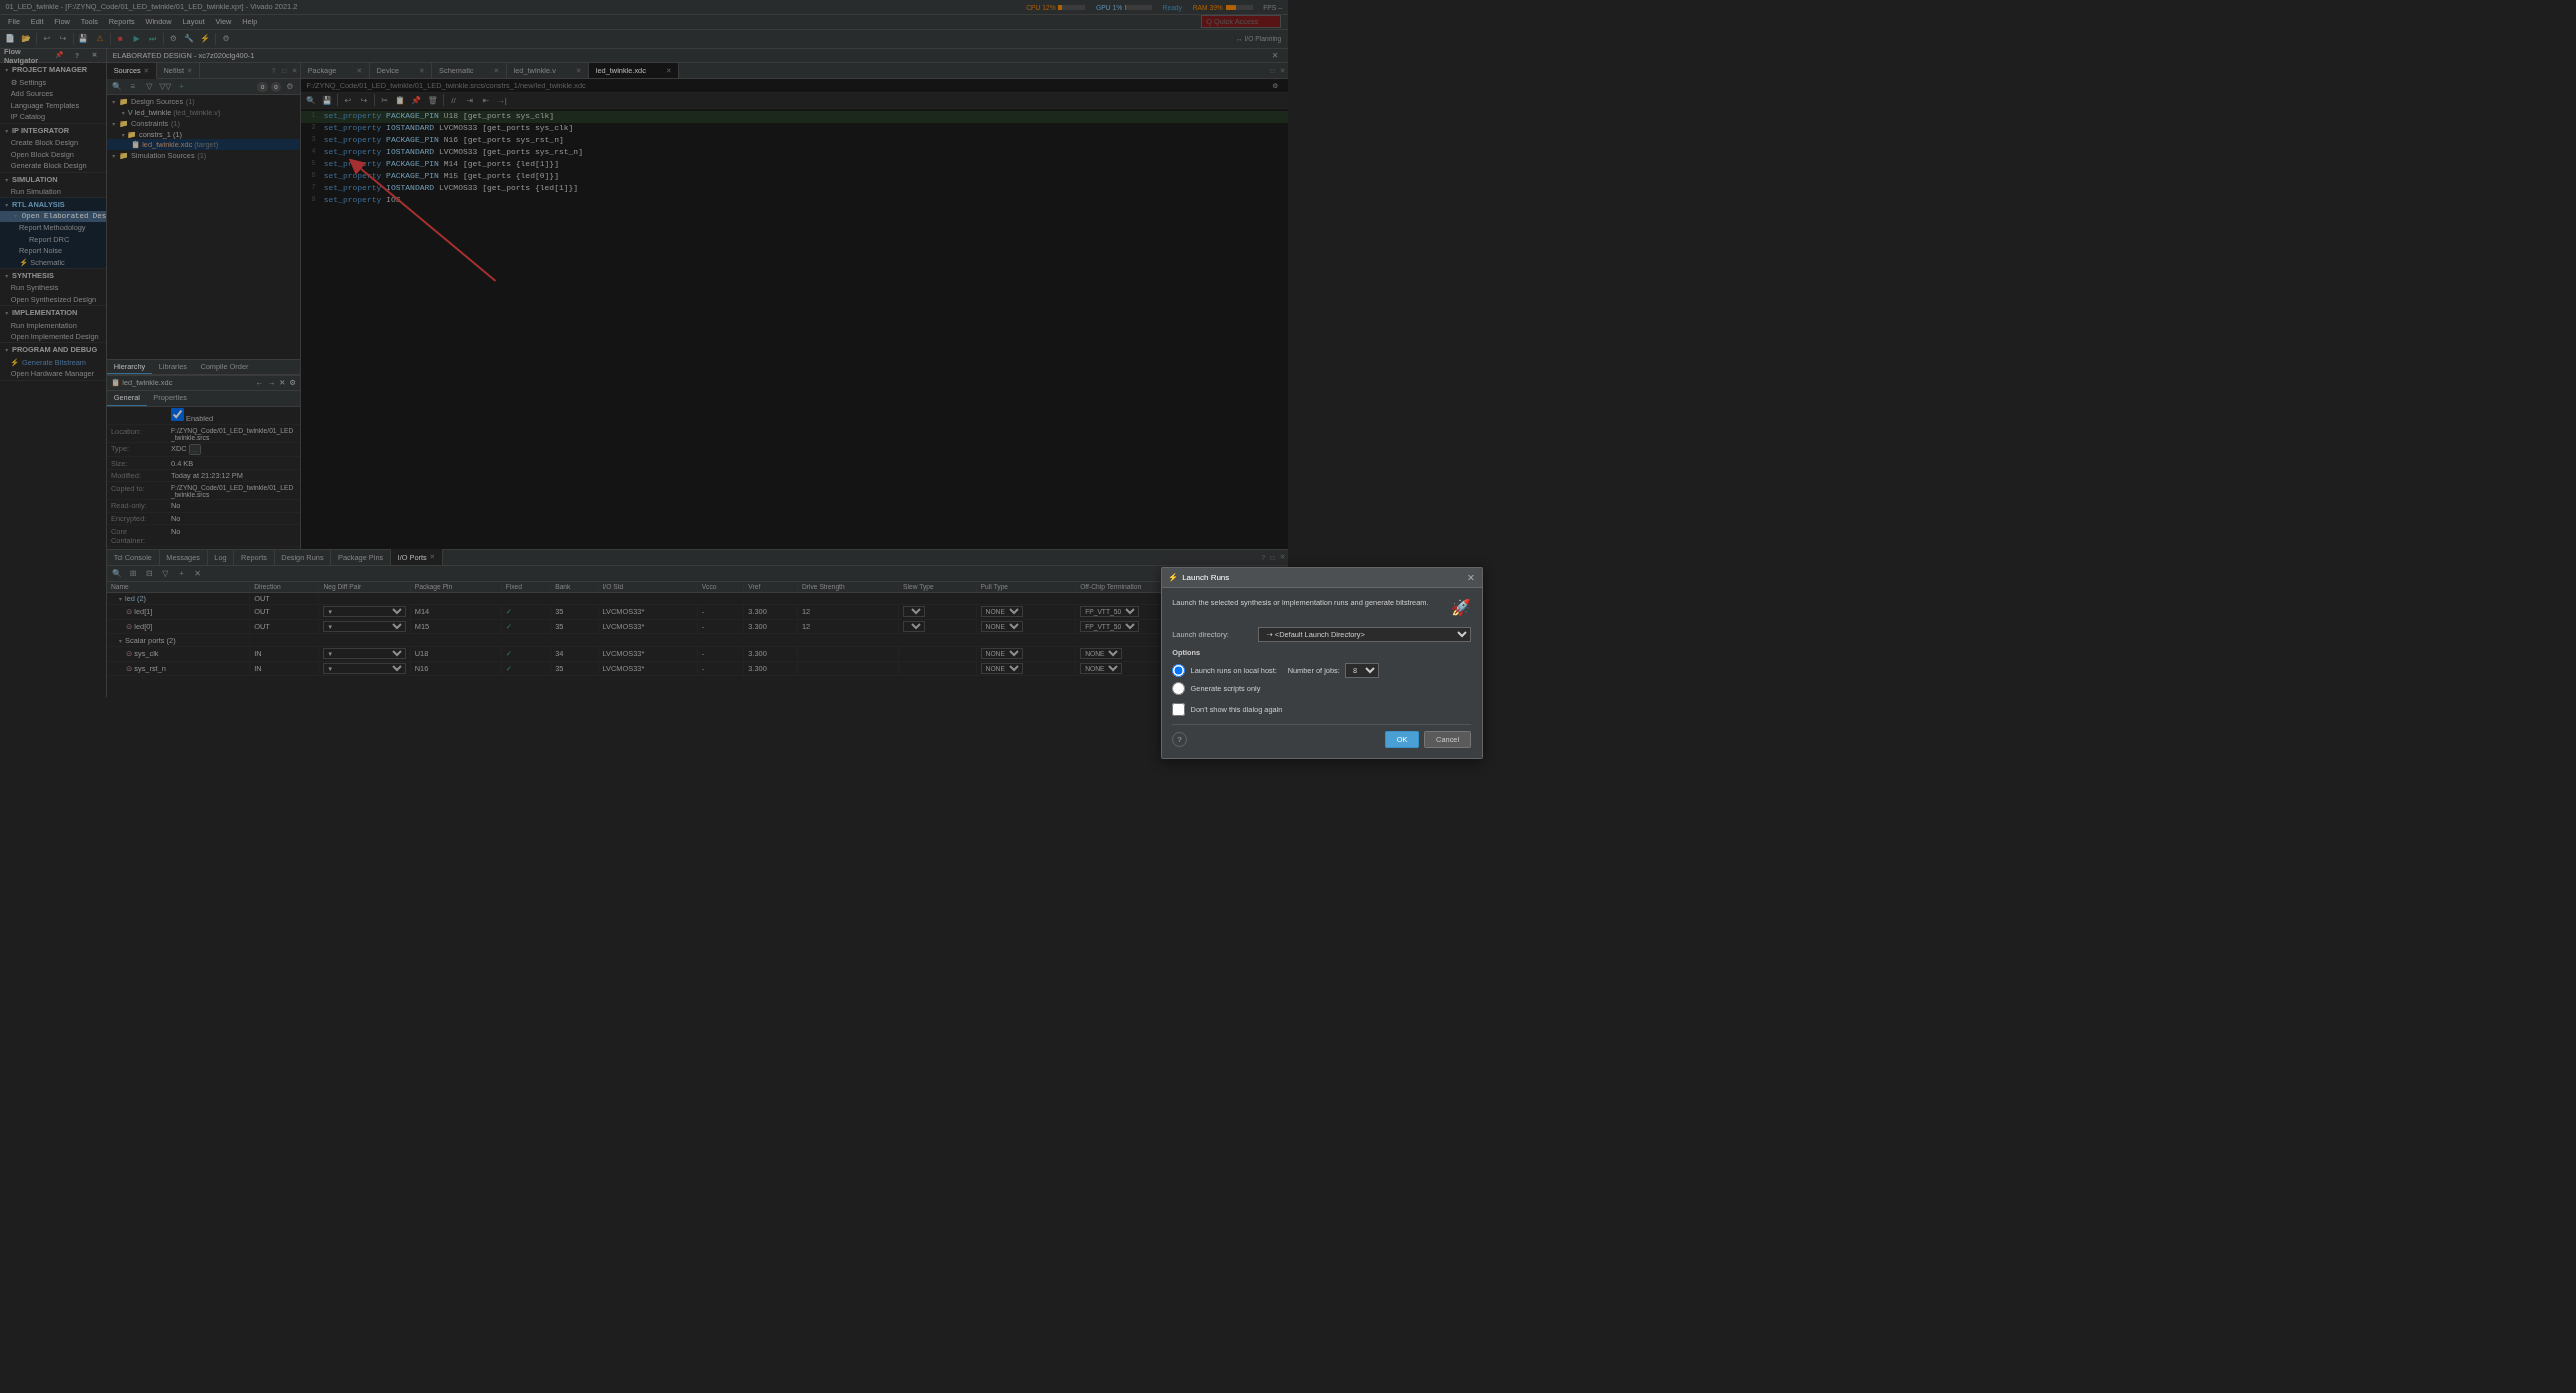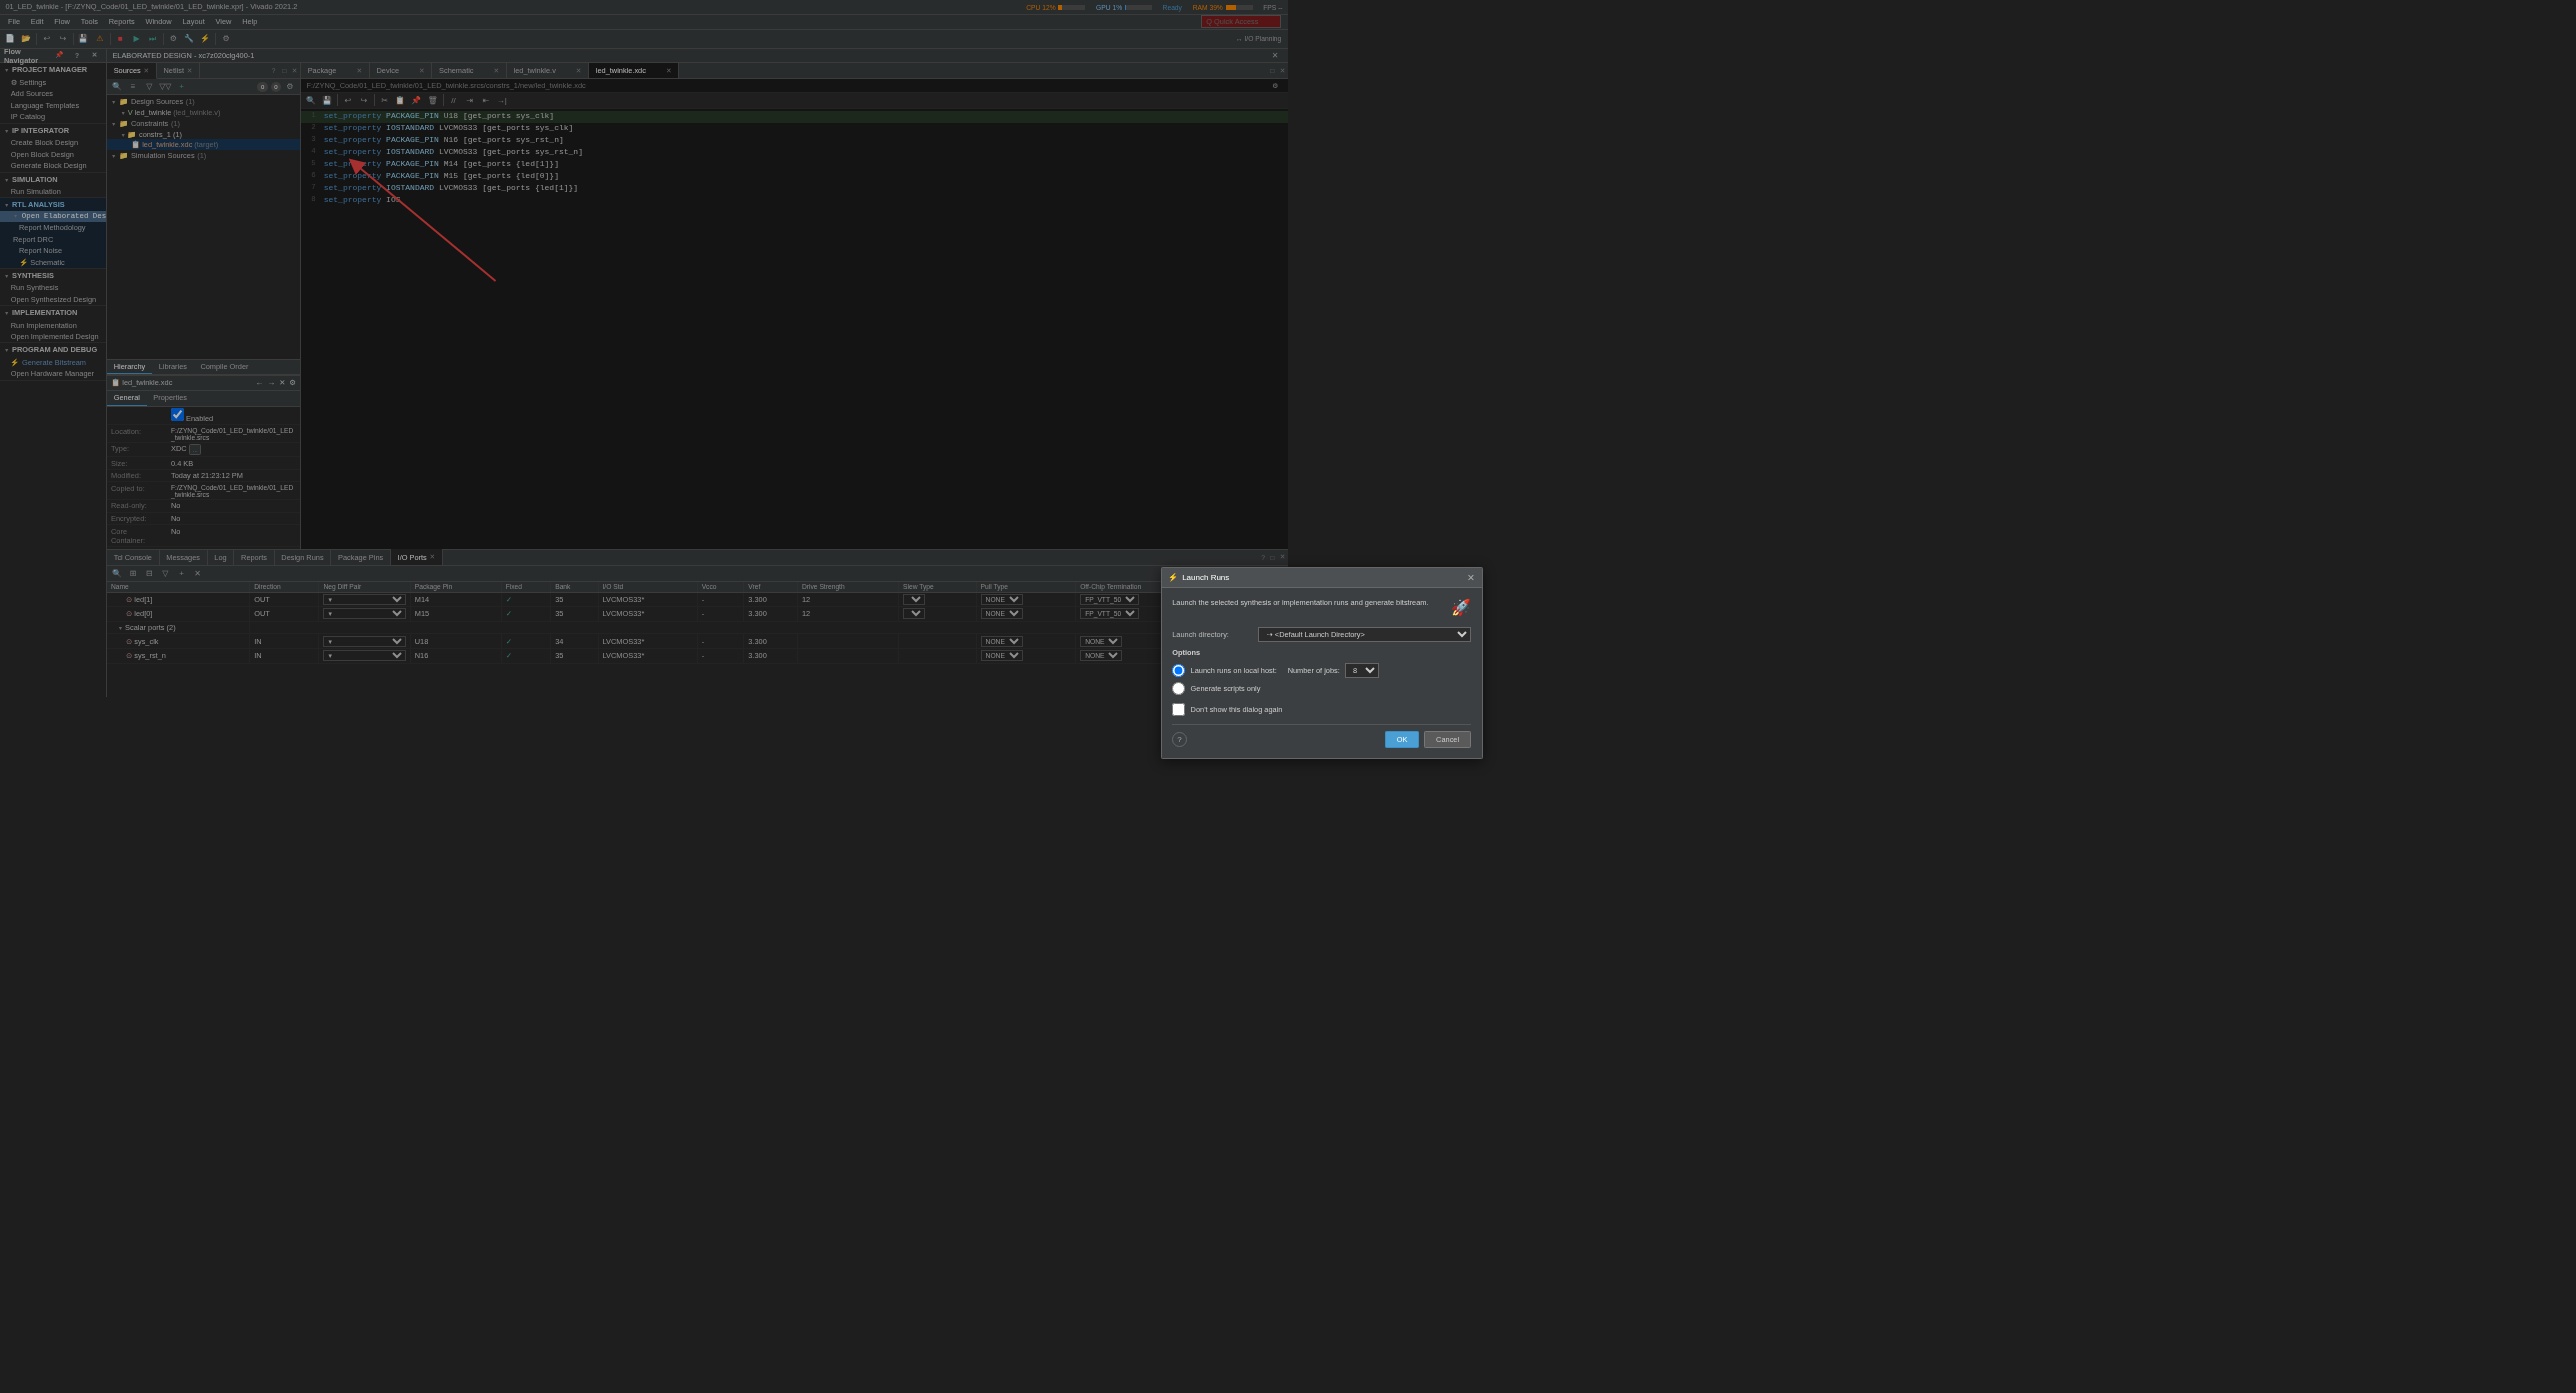--- a/index.html
+++ b/index.html
@@ -260,21 +260,21 @@
       <div class="nav-group nav-highlight" style="background:#1a2a3a;">
         <div class="nav-section-bold" style="color:#8bc8f0;">
           <span class="tri-down"></span>
           <span>RTL ANALYSIS</span>
         </div>
         <div class="nav-item active" style="padding-left:13.4px;">
           <span class="tri-down-sm"></span>
           Open Elaborated Design
         </div>
         <div class="nav-sub-item" style="padding-left:19px;">Report Methodology</div>
-        <div class="nav-sub-item" style="padding-left:13px;">Report DRC</div>
+        <div class="nav-sub-item" style="padding-left:19px;margin-left:10px;">Report DRC</div>
         <div class="nav-sub-item" style="padding-left:19px;">Report Noise</div>
         <div class="nav-sub-item" style="padding-left:19px;">
           <span style="color:#f80;">⚡</span> Schematic
         </div>
       </div>
 
       <div class="nav-group">
         <div class="nav-section-bold">
           <span class="tri-down"></span>
           <span>SYNTHESIS</span>
@@ -607,20 +607,28 @@
               <th>Drive Strength</th>
               <th>Slew Type</th>
               <th>Pull Type</th>
               <th>Off-Chip Termination</th>
               <th>IN_TERM</th>
             </tr>
           </thead>
           <tbody>
 
 
+            <tr>
+              <td style="padding-left:10.7px;">
+                <span class="tri-down"></span>
+                <span style="color:#aad4f0;"> led (2)</span>
+              </td>
+              <td>OUT</td>
+              <td colspan="12"></td>
+            </tr>
 
             <tr>
               <td style="padding-left:19px;">
                 <span style="color:#d4a0a0;">⊙</span>
                 <span> led[1]</span>
               </td>
               <td>OUT</td>
               <td><select style="background:#2b2b2b;border:0.7px solid #555;color:#ccc;font-size:6.7px;width:100%;"><option>▾</option></select></td>
               <td>M14</td>
               <td><span class="checkmark">✓</span></td>

